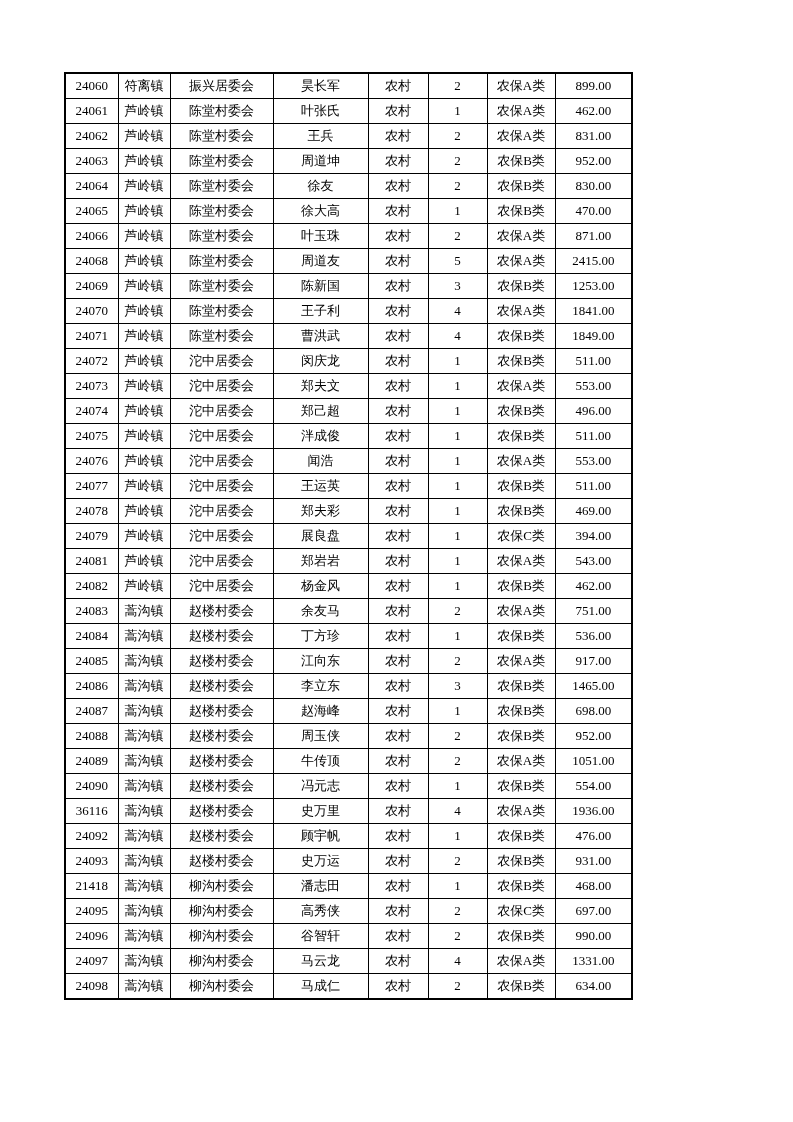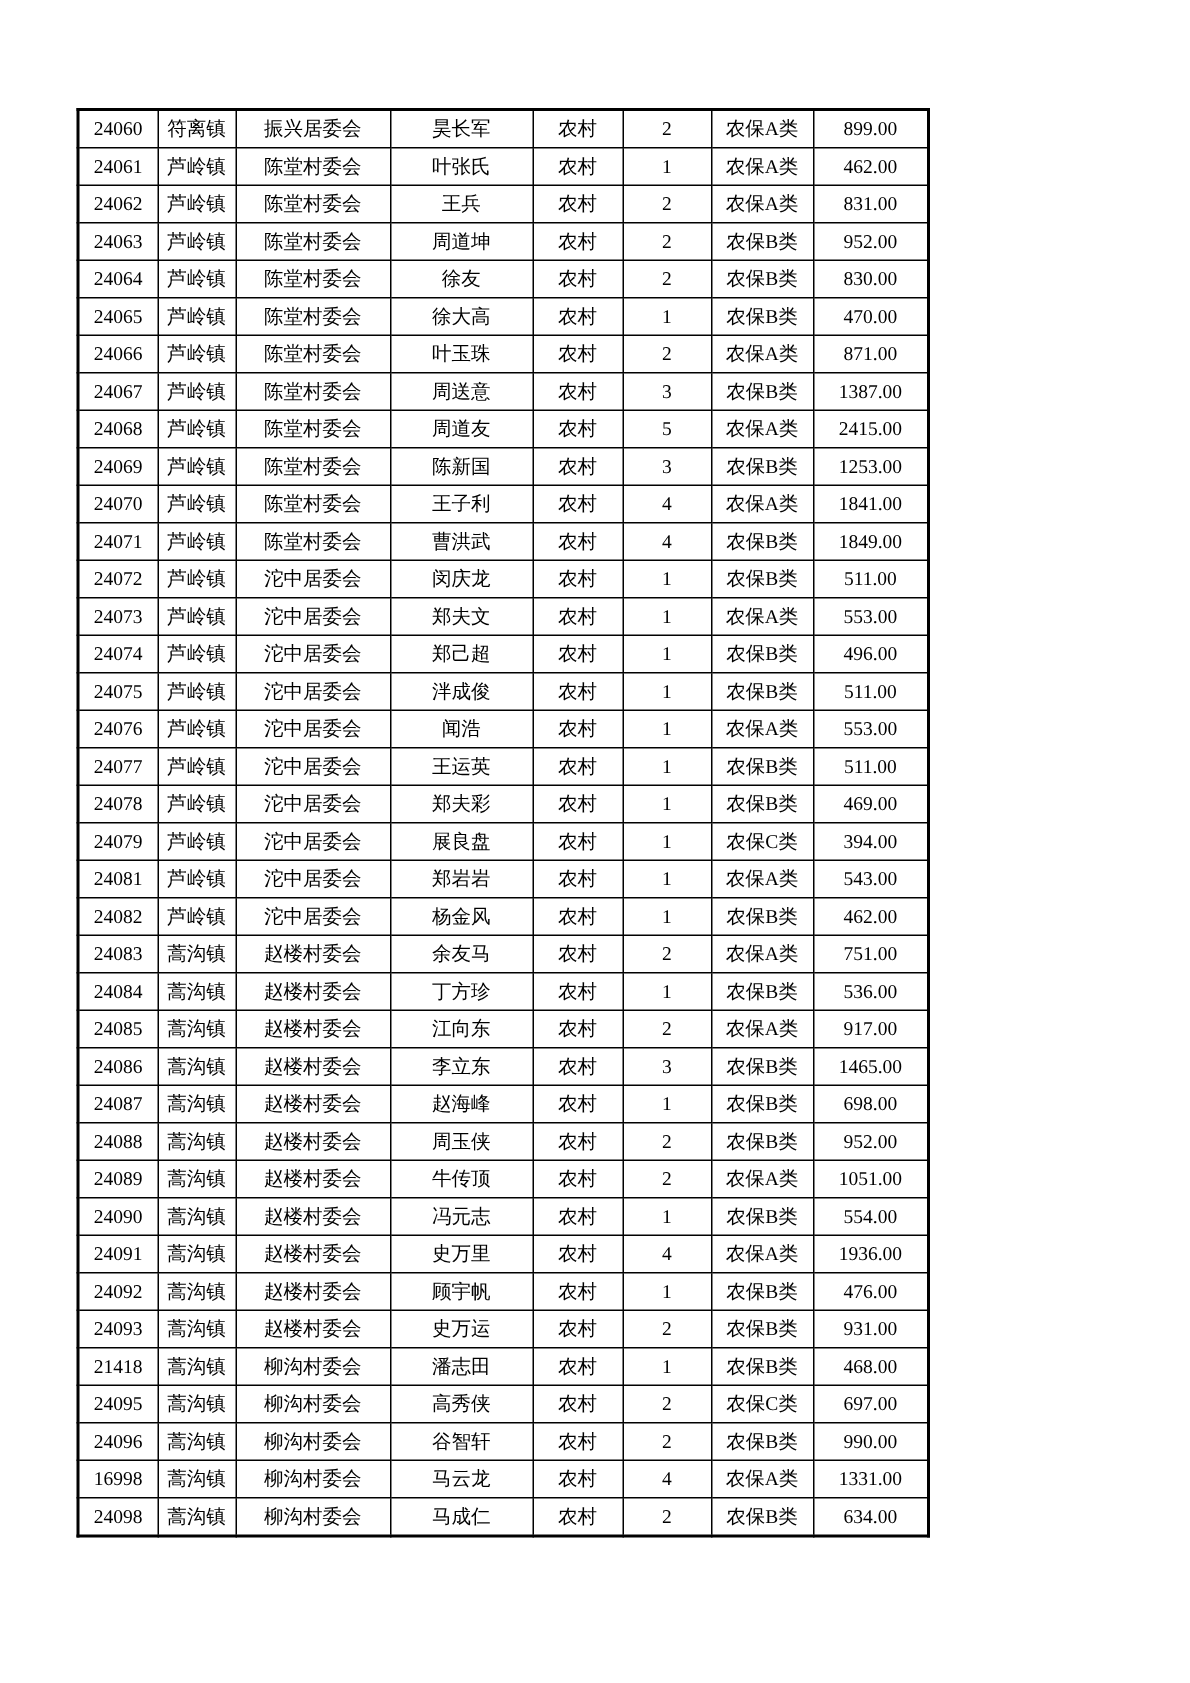--- a/index.html
+++ b/index.html
@@ -11,21 +11,21 @@
     position: relative;
     width: 793px;
     height: 1122px;
     background: #ffffff;
     overflow: hidden;
     font-family: "Liberation Serif", serif;
     color: #000000;
   }
   table.grid {
     position: absolute;
-    left: 51px;
+    left: 64px;
     top: 72px;
     border-collapse: collapse;
     table-layout: fixed;
     border: 2px solid #000000;
   }
   table.grid td {
     border: 1px solid #000000;
     height: 24px;
     padding: 0 2px;
     text-align: center;
@@ -131,30 +131,20 @@
     <td>24066</td>
     <td>芦岭镇</td>
     <td>陈堂村委会</td>
     <td>叶玉珠</td>
     <td>农村</td>
     <td>2</td>
     <td>农保A类</td>
     <td>871.00</td>
   </tr>
 
-  <tr>
-    <td>24067</td>
-    <td>芦岭镇</td>
-    <td>陈堂村委会</td>
-    <td>周送意</td>
-    <td>农村</td>
-    <td>3</td>
-    <td>农保B类</td>
-    <td>1387.00</td>
-  </tr>
 
   <tr>
     <td>24068</td>
     <td>芦岭镇</td>
     <td>陈堂村委会</td>
     <td>周道友</td>
     <td>农村</td>
     <td>5</td>
     <td>农保A类</td>
     <td>2415.00</td>
@@ -386,21 +376,21 @@
     <td>蒿沟镇</td>
     <td>赵楼村委会</td>
     <td>冯元志</td>
     <td>农村</td>
     <td>1</td>
     <td>农保B类</td>
     <td>554.00</td>
   </tr>
 
   <tr>
-    <td>24091</td>
+    <td>36116</td>
     <td>蒿沟镇</td>
     <td>赵楼村委会</td>
     <td>史万里</td>
     <td>农村</td>
     <td>4</td>
     <td>农保A类</td>
     <td>1936.00</td>
   </tr>
 
   <tr>
@@ -452,21 +442,21 @@
     <td>蒿沟镇</td>
     <td>柳沟村委会</td>
     <td>谷智轩</td>
     <td>农村</td>
     <td>2</td>
     <td>农保B类</td>
     <td>990.00</td>
   </tr>
 
   <tr>
-    <td>16998</td>
+    <td>24097</td>
     <td>蒿沟镇</td>
     <td>柳沟村委会</td>
     <td>马云龙</td>
     <td>农村</td>
     <td>4</td>
     <td>农保A类</td>
     <td>1331.00</td>
   </tr>
 
   <tr>

